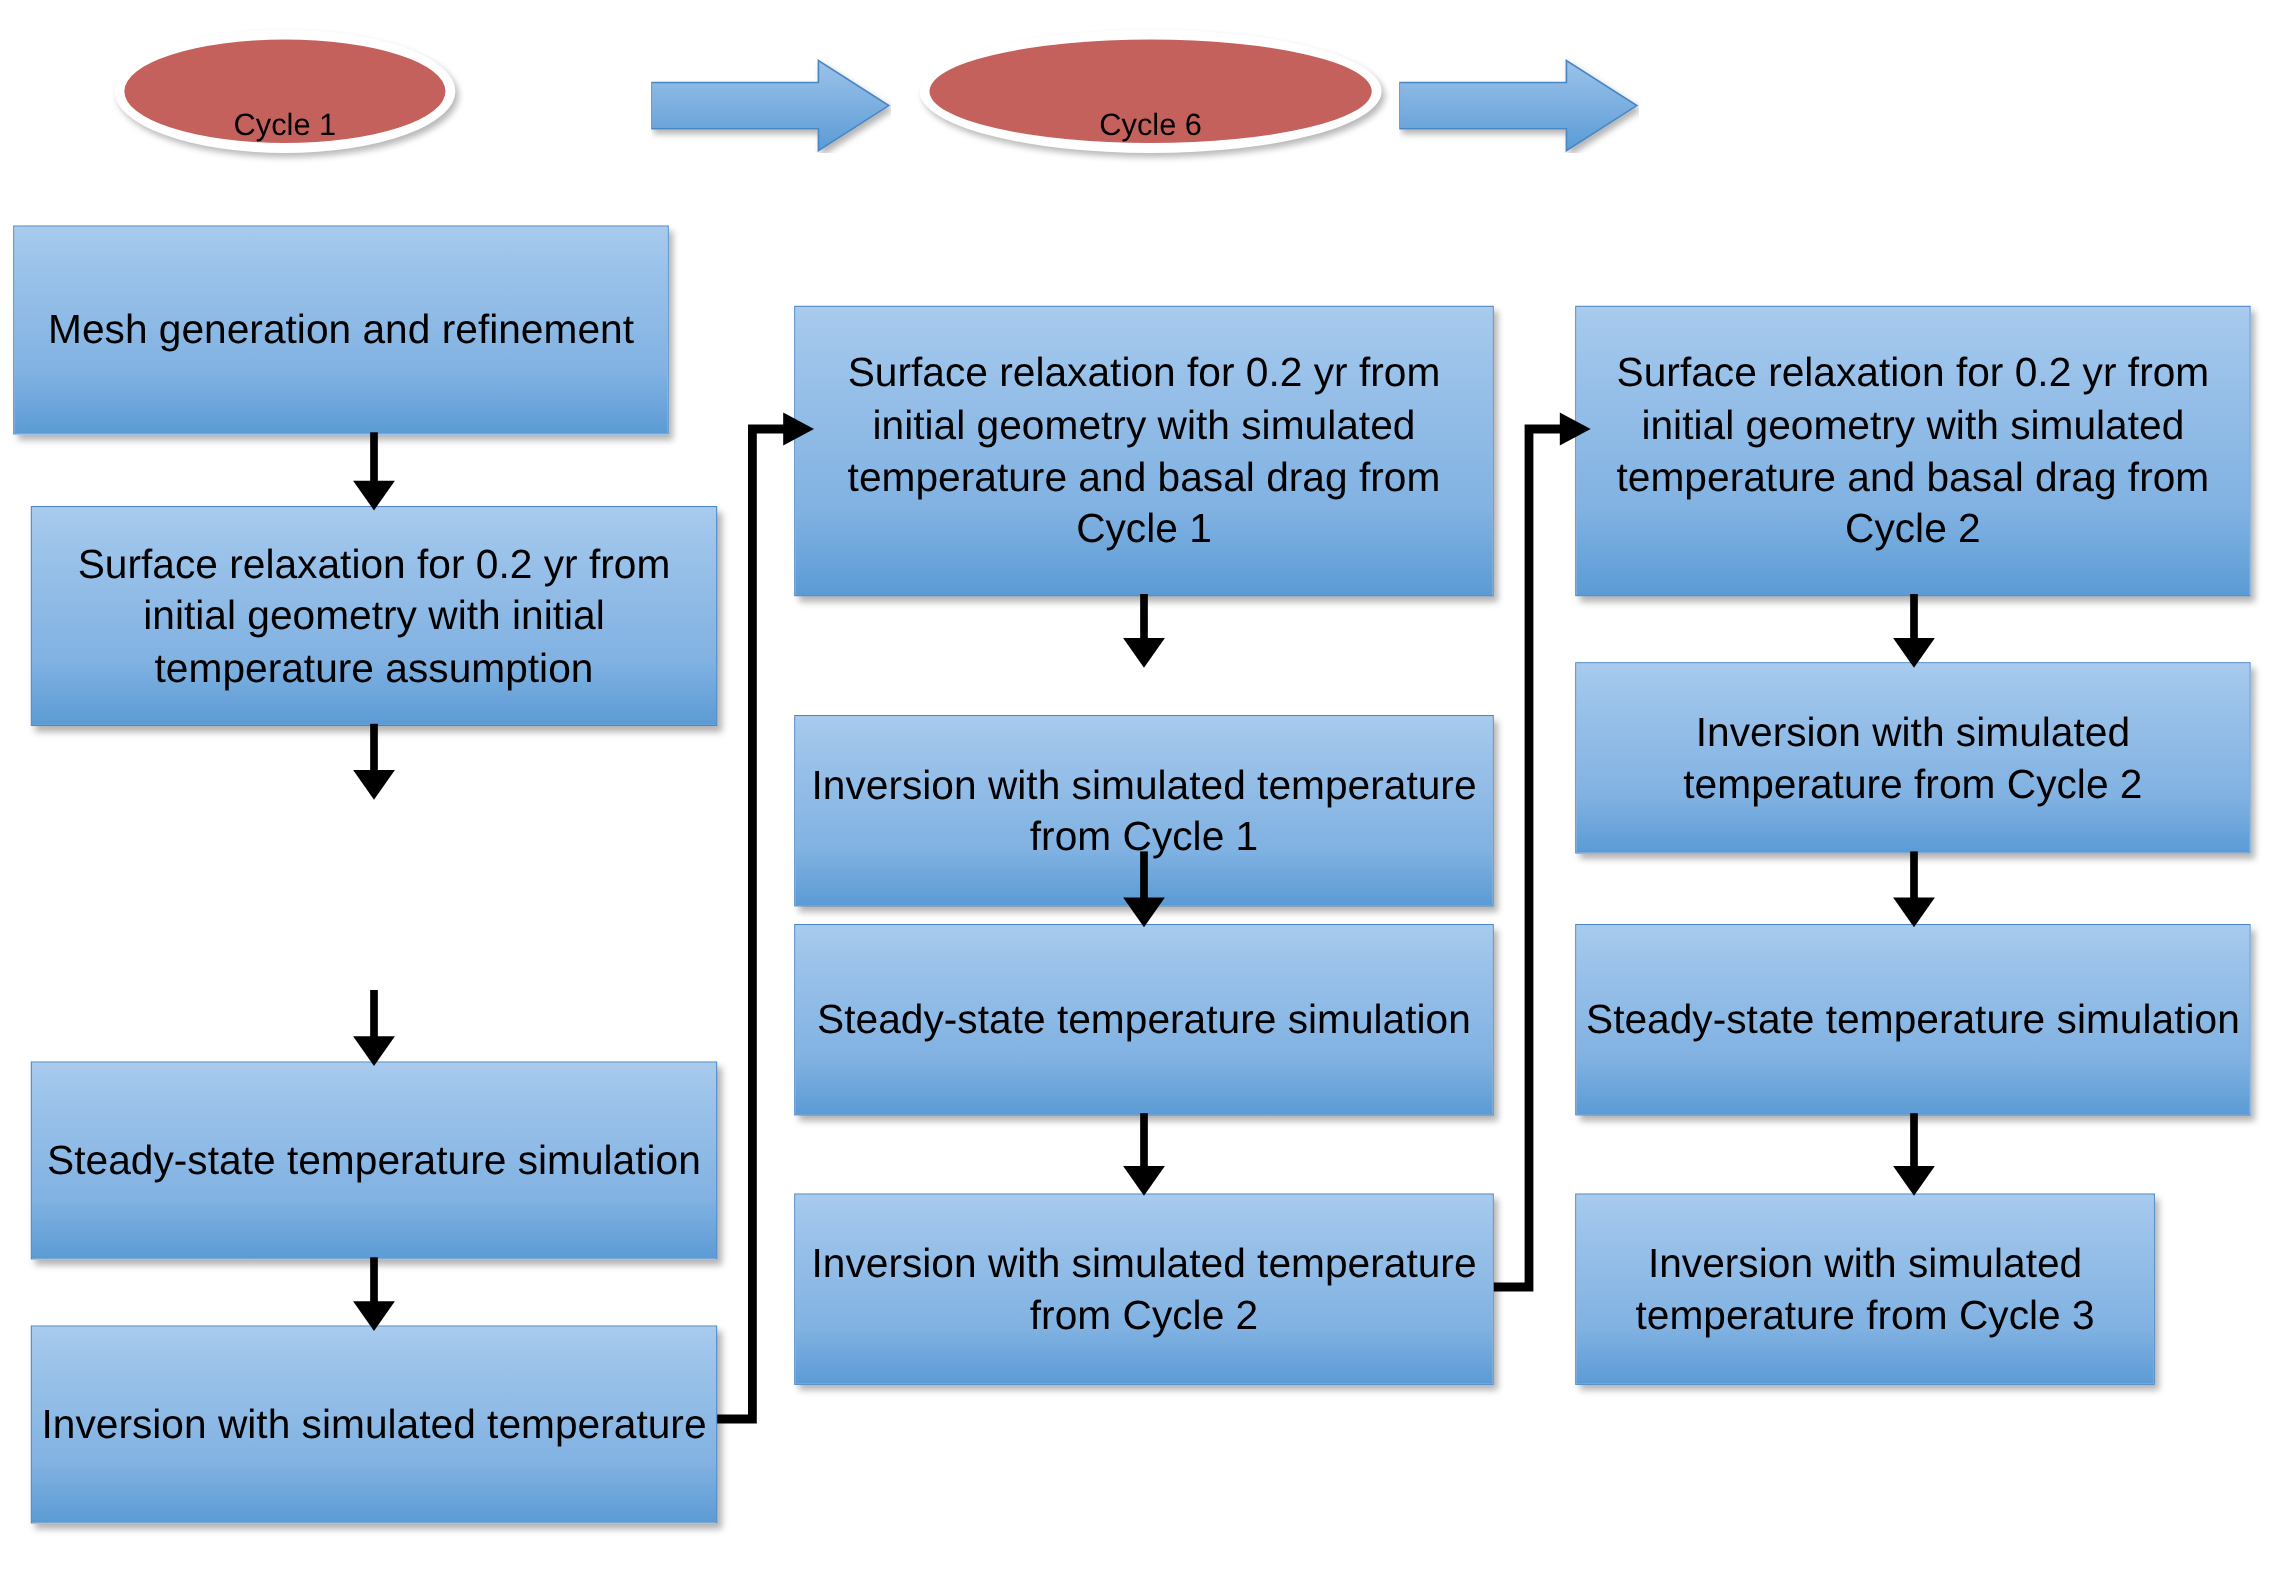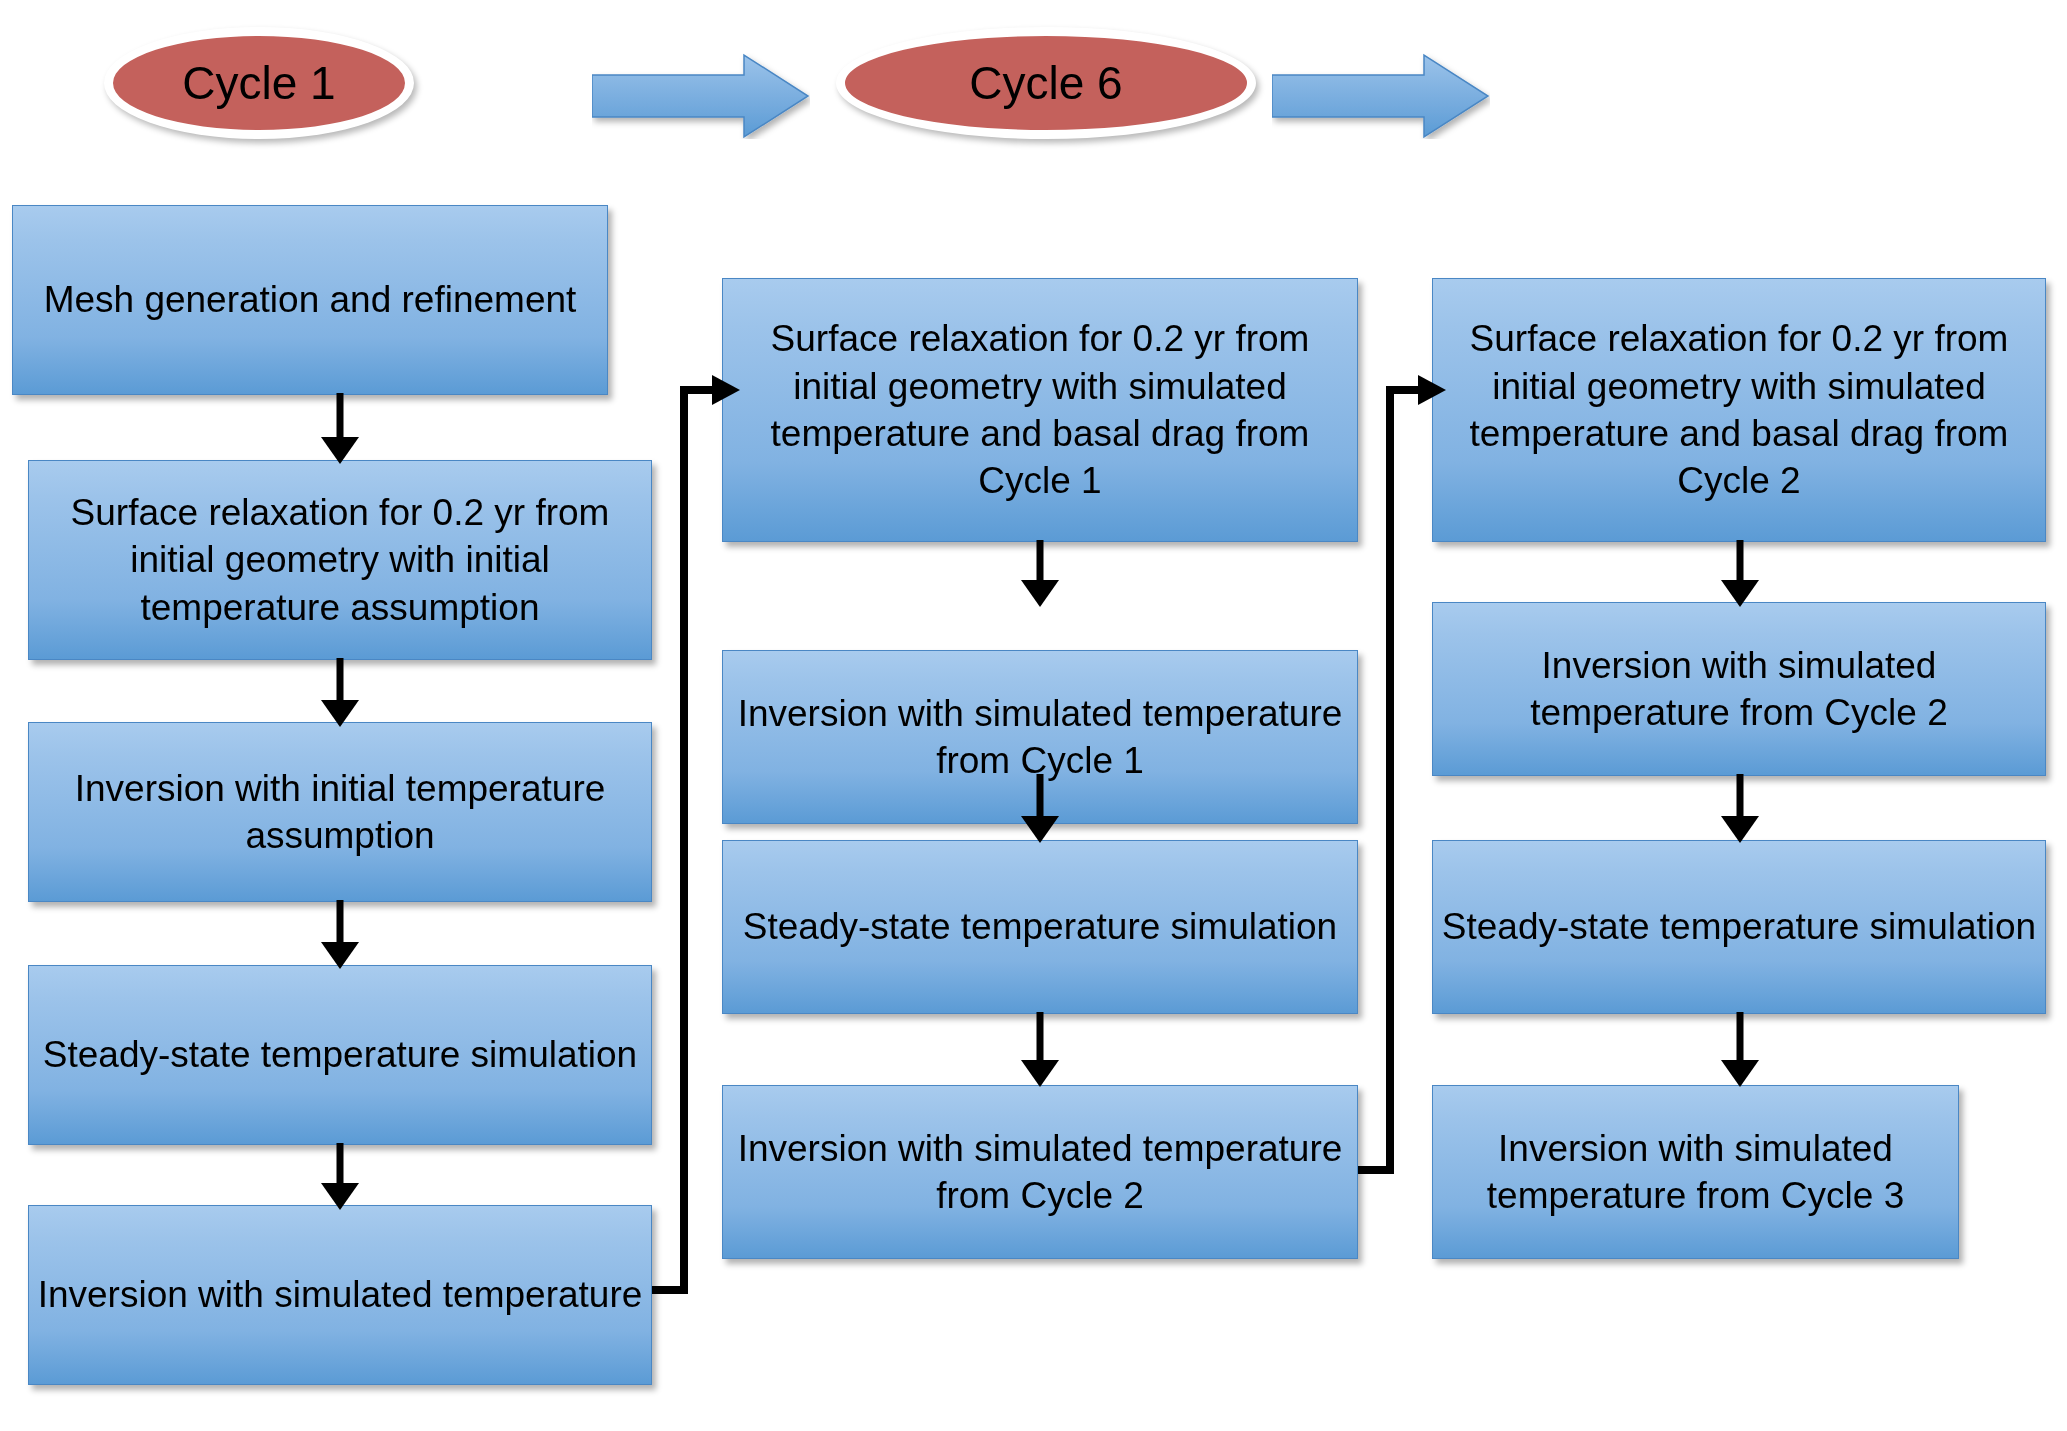--- a/index.html
+++ b/index.html
@@ -19,24 +19,24 @@
   }
 
   
   .cycle-ellipse {
     position: absolute;
     border-radius: 50%;
     background: #c4615c;
     border: 9px solid #ffffff;
     box-sizing: border-box;
     display: flex;
-    align-items: center;
+    align-items: flex-end;
     justify-content: center;
     color: #000000;
-    font-size: 46px;
+    font-size: 28px;
     box-shadow: 3px 4px 6px rgba(0,0,0,0.28);
   }
 
   
   .block-arrow { position: absolute; }
   .block-arrow svg { display: block; width: 100%; height: 100%; }
 
   
   .proc-box {
     position: absolute;
@@ -104,23 +104,20 @@
   </div>
 
   <div class="proc-box" style="left:12px; top:205px; width:596px; height:190px;">
     <span>Mesh generation and refinement</span>
   </div>
 
   <div class="proc-box" style="left:28px; top:460px; width:624px; height:200px;">
     <span>Surface relaxation for 0.2 yr from initial geometry with initial temperature assumption</span>
   </div>
 
-  <div class="proc-box" style="left:28px; top:722px; width:624px; height:180px;">
-    <span>Inversion with initial temperature assumption</span>
-  </div>
 
   <div class="proc-box" style="left:28px; top:965px; width:624px; height:180px;">
     <span>Steady-state temperature simulation</span>
   </div>
 
   <div class="proc-box" style="left:28px; top:1205px; width:624px; height:180px;">
     <span>Inversion with simulated temperature</span>
   </div>
 
   <div class="connector" style="left:310px; top:393px; width:60px; height:72px;">

